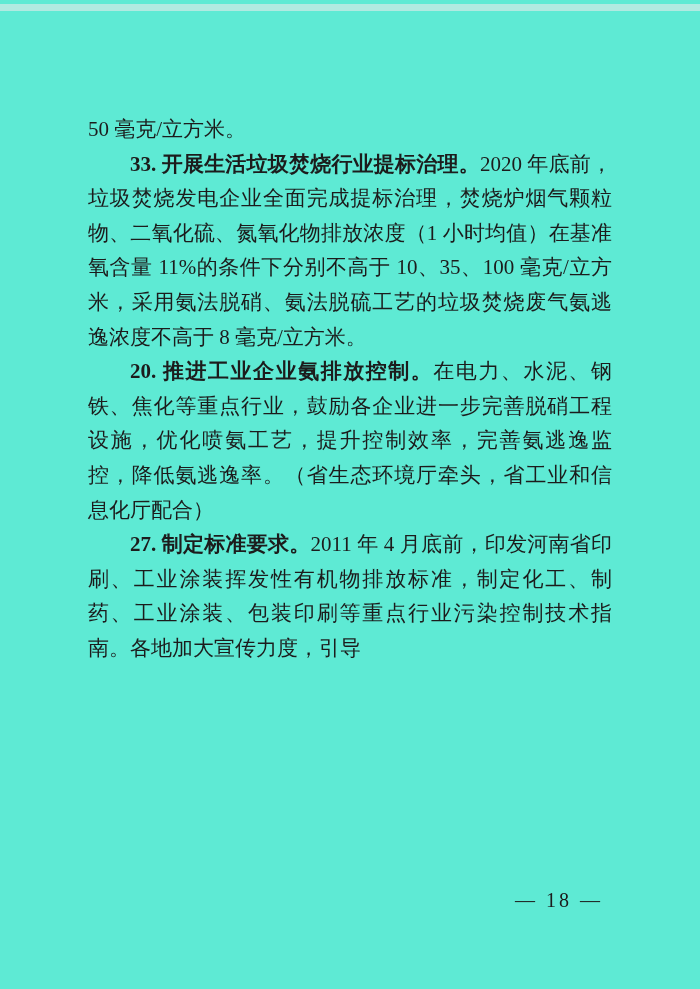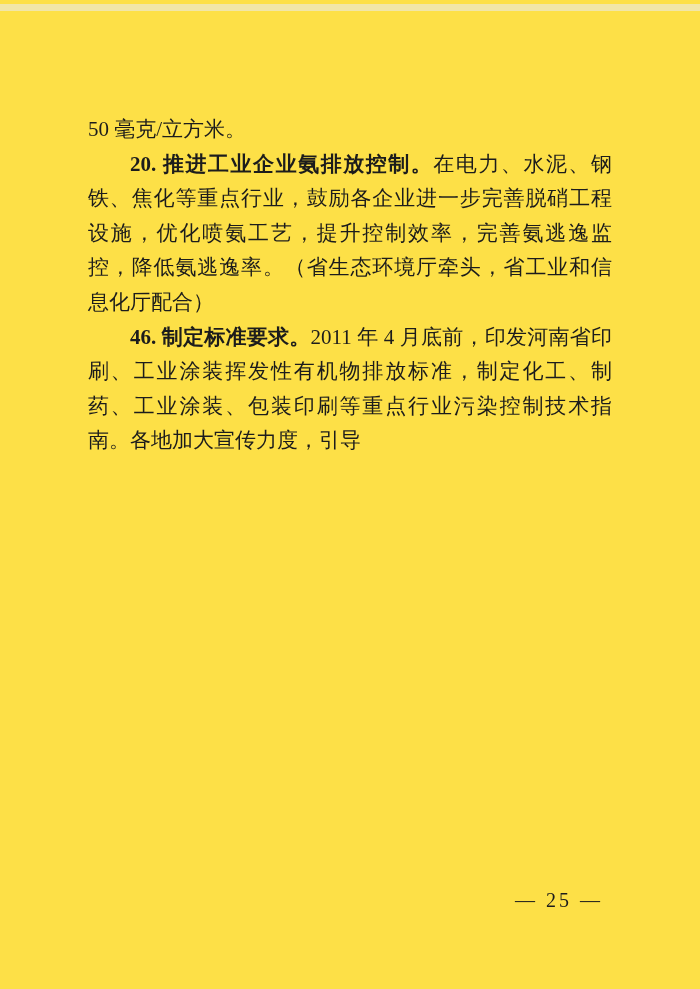--- a/index.html
+++ b/index.html
@@ -4,21 +4,21 @@
 <style>
   html, body {
     margin: 0;
     padding: 0;
     background: #ffffff;
   }
   .page {
     position: relative;
     width: 700px;
     height: 989px;
-    background: #fde047;
+    background: #5eead4;
     overflow: hidden;
     font-family: "Liberation Serif", serif;
     color: #1c1c1c;
   }
   .scan-edge {
     position: absolute;
     top: 4px;
     left: 0;
     width: 100%;
     height: 7px;
@@ -62,24 +62,25 @@
 </head>
 <body>
 
 <div class="page">
   <div class="scan-edge"></div>
 
   <div class="content">
 
     <p class="noindent"><span>50 毫克/立方米。</span></p>
 
+    <p><span class="seg-bold">33. 开展生活垃圾焚烧行业提标治理。</span><span>2020 年底前，垃圾焚烧发电企业全面完成提标治理，焚烧炉烟气颗粒物、二氧化硫、氮氧化物排放浓度（1 小时均值）在基准氧含量 11%的条件下分别不高于 10、35、100 毫克/立方米，采用氨法脱硝、氨法脱硫工艺的垃圾焚烧废气氨逃逸浓度不高于 8 毫克/立方米。</span></p>
 
 
     <p><span class="seg-bold">20. 推进工业企业氨排放控制。</span><span class="seg-kai">在电力、水泥、钢铁、焦化等重点行业，鼓励各企业进一步完善脱硝工程设施，优化喷氨工艺，提升控制效率，完善氨逃逸监控，降低氨逃逸率。（省生态环境厅牵头，省工业和信息化厅配合）</span></p>
 
 
 
-    <p><span class="seg-bold">46. 制定标准要求。</span><span>2011 年 4 月底前，印发河南省印刷、工业涂装挥发性有机物排放标准，制定化工、制药、工业涂装、包装印刷等重点行业污染控制技术指南。各地加大宣传力度，引导</span></p>
+    <p><span class="seg-bold">27. 制定标准要求。</span><span>2011 年 4 月底前，印发河南省印刷、工业涂装挥发性有机物排放标准，制定化工、制药、工业涂装、包装印刷等重点行业污染控制技术指南。各地加大宣传力度，引导</span></p>
 
   </div>
 
-  <div class="page-number">— 25 —</div>
+  <div class="page-number">— 18 —</div>
 </div>
 
 </body></html>

